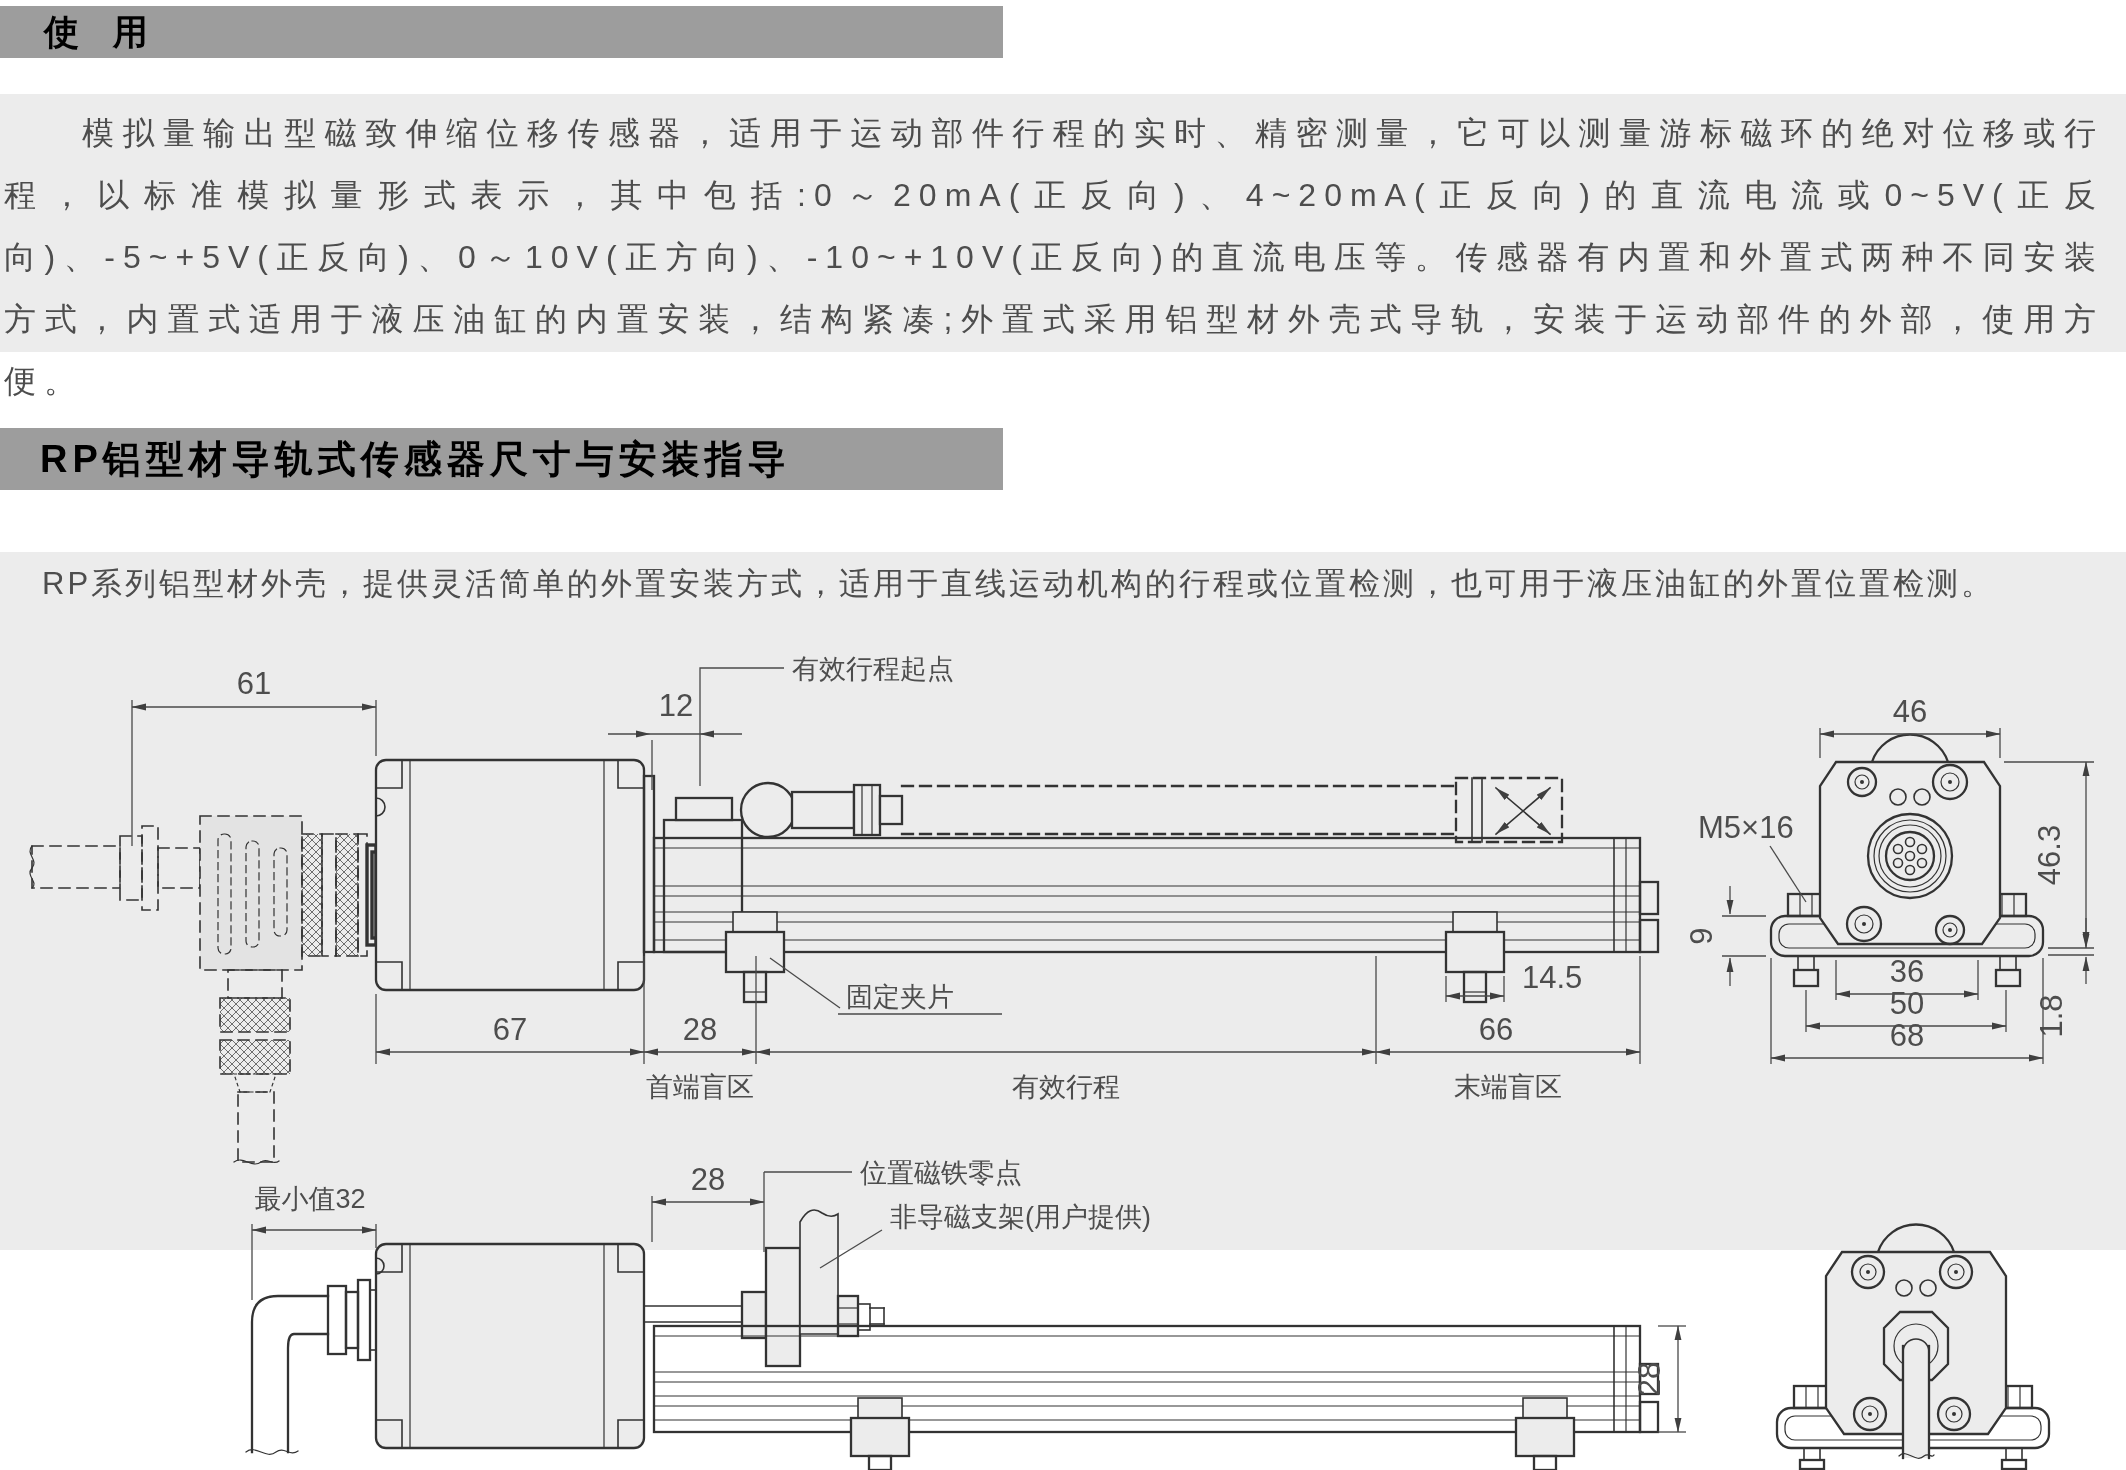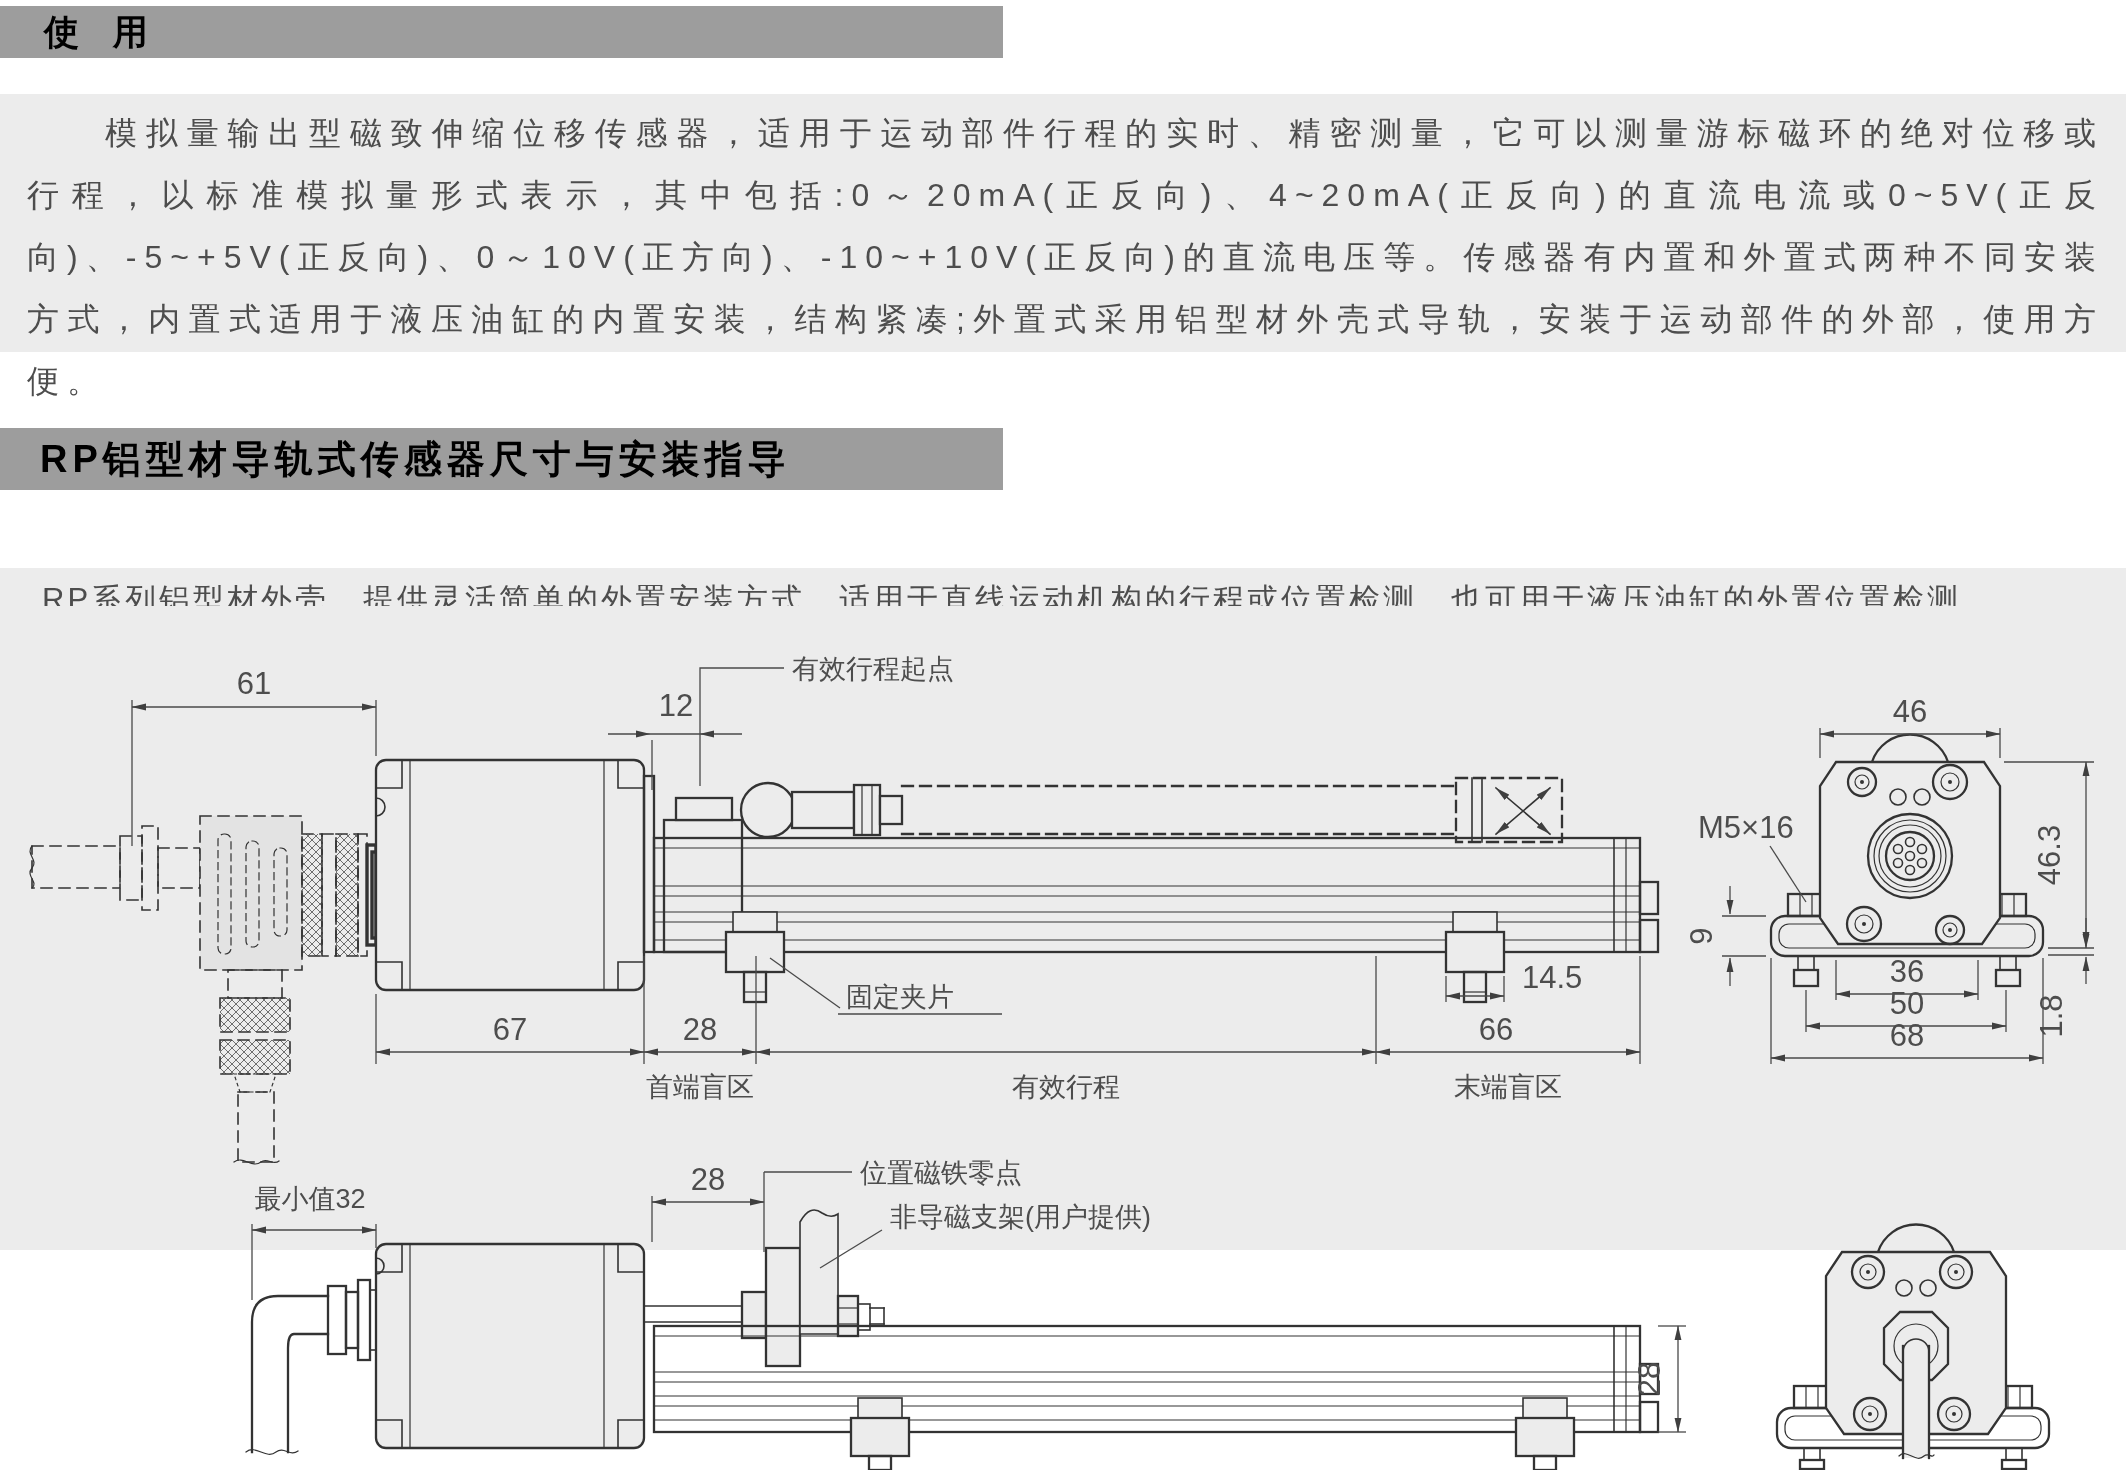--- a/index.html
+++ b/index.html
@@ -15,24 +15,24 @@
   }
   .bar{
     position:absolute;left:0;width:1003px;background:var(--bar);color:#000000;
     font-weight:bold;display:flex;align-items:center;box-sizing:border-box;
   }
   #bar1{top:6px;height:52px;font-size:35px;letter-spacing:12px;padding-left:44px;}
   #bar2{top:428px;height:62px;font-size:38px;letter-spacing:5px;padding-left:40px;text-align:center;}
   .panel{position:absolute;left:0;width:2126px;background:var(--panel);color:var(--txt);box-sizing:border-box;}
   #para{top:94px;height:258px;}
   #para .txt{
-    padding:8px 22px 0 27px;font-size:32px;line-height:62px;letter-spacing:8px;
+    padding:8px 22px 0 4px;font-size:32px;line-height:62px;letter-spacing:8px;
     text-align:justify;text-align-last:left;text-indent:78px;color:var(--txt);
   }
-  #rpline{top:568px;height:64px;display:flex;align-items:center;padding-left:42px;
+  #rpline{top:552px;height:64px;display:flex;align-items:center;padding-left:42px;
     font-size:31px;letter-spacing:3px;}
   #draw{top:606px;height:644px;}
   svg{display:block;}
   
   .s2 {stroke:var(--ink);stroke-width:2.3;fill:none;stroke-linecap:square;}
   .s15{stroke:var(--ink);stroke-width:1.6;fill:none;stroke-linecap:square;}
   .s1 {stroke:var(--ink);stroke-width:1.2;fill:none;stroke-linecap:square;}
   .s3 {stroke:var(--ink);stroke-width:3.4;fill:none;stroke-linecap:square;}
   .fP {fill:var(--panel);}
   .fH {fill:url(#hx);}

